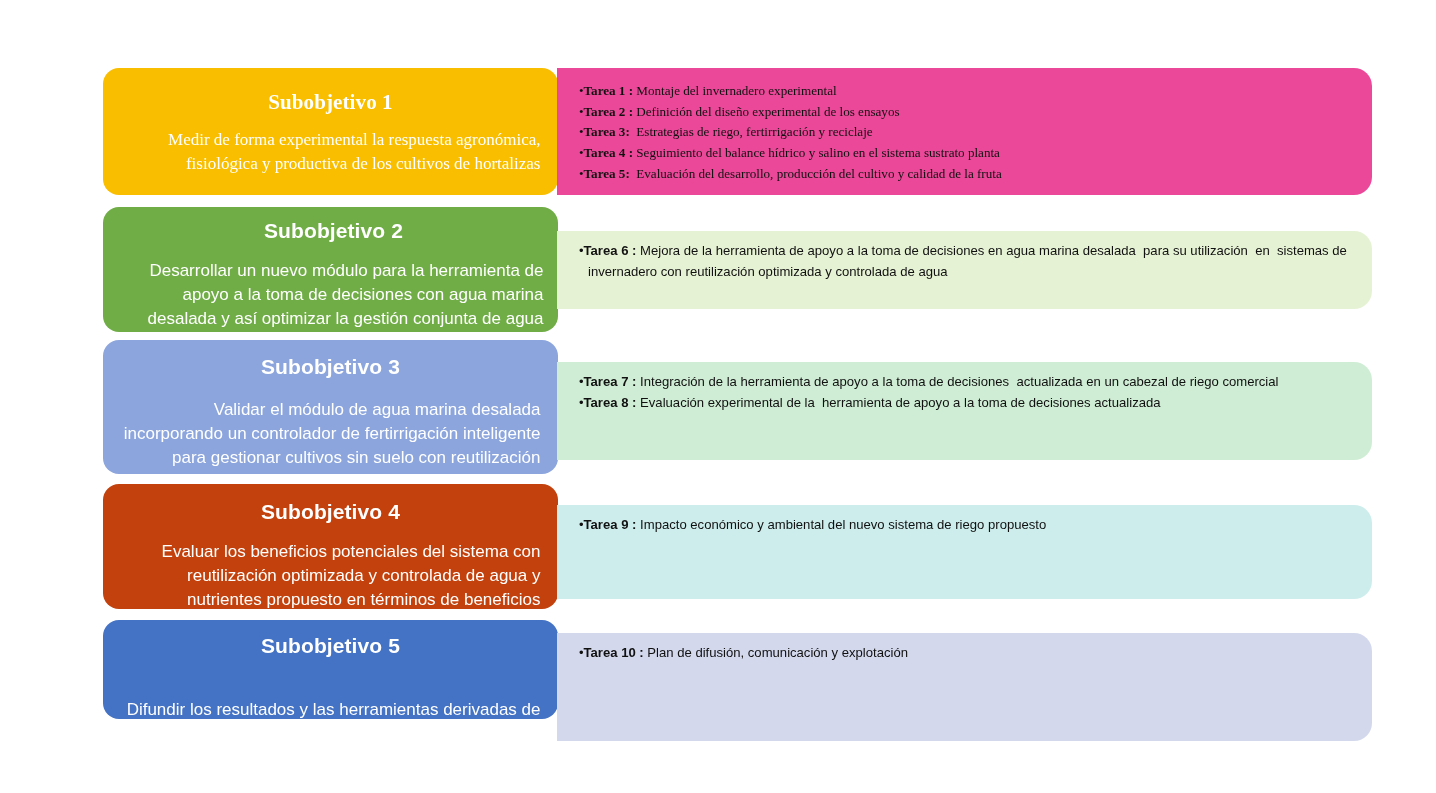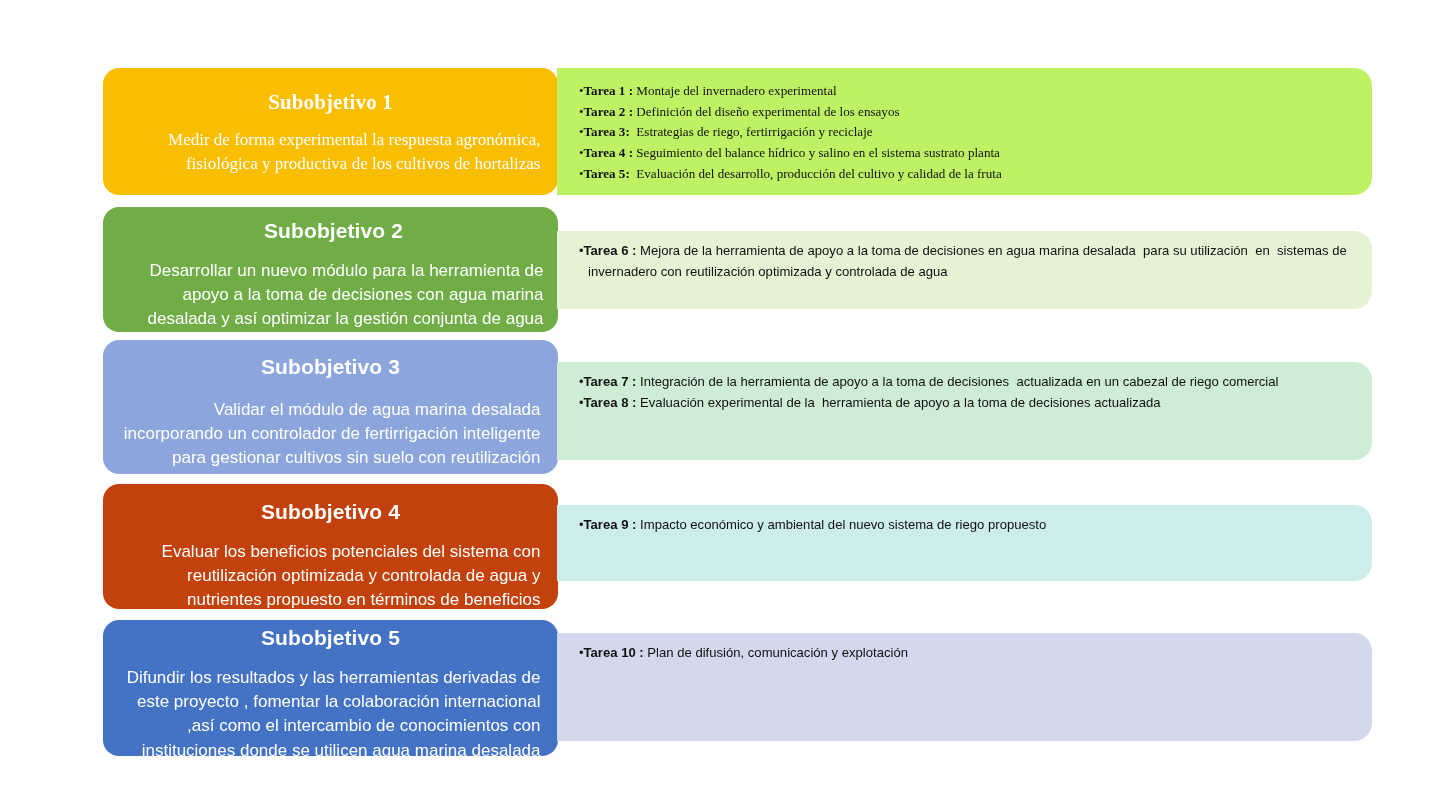--- a/index.html
+++ b/index.html
@@ -107,39 +107,39 @@
   
   #row3 { top: 340px; height: 134px; }
   #row3 .obj-card { top: 0; height: 134px; padding-top: 15px; }
   #row3 .obj-title { margin-bottom: 19px; }
   #row3 .task-panel { top: 22px; height: 98px; }
 
   
   #row4 { top: 484px; height: 125px; }
   #row4 .obj-card { top: 0; height: 125px; padding-top: 16px; }
   #row4 .obj-title { margin-bottom: 16px; }
-  #row4 .task-panel { top: 21px; height: 76px; }
+  #row4 .task-panel { top: 21px; height: 94px; }
 
   
   #row5 { top: 620px; height: 132px; }
-  #row5 .obj-card { top: 0; height: 136px; padding-top: 6px; }
+  #row5 .obj-card { top: 0; height: 99px; padding-top: 14px; gap: 24px; }
   #row5 .obj-title { margin-bottom: 16px; }
   #row5 .task-panel { top: 13px; height: 108px; }
 </style>
 </head>
 <body style="background-color: rgb(255, 255, 255);">
 
 <div id="diagram">
 
   <div class="row" id="row1">
     <div class="obj-card" style="background-color: rgb(249, 190, 0);">
       <div class="obj-title">Subobjetivo 1</div>
       <div class="obj-desc">Medir de forma experimental la respuesta agronómica, fisiológica y productiva de los cultivos de hortalizas</div>
     </div>
-    <div class="task-panel" style="background-color: #bef264;">
+    <div class="task-panel" style="background-color: #ec4899;">
       <ul class="task-list">
           <li class="task-item"><span class="bullet">•</span><span class="lead">Tarea 1 :</span><span class="body"> Montaje del invernadero experimental</span></li>
           <li class="task-item"><span class="bullet">•</span><span class="lead">Tarea 2 :</span><span class="body"> Definición del diseño experimental de los ensayos</span></li>
           <li class="task-item"><span class="bullet">•</span><span class="lead">Tarea 3:</span><span class="body">  Estrategias de riego, fertirrigación y reciclaje</span></li>
           <li class="task-item"><span class="bullet">•</span><span class="lead">Tarea 4 :</span><span class="body"> Seguimiento del balance hídrico y salino en el sistema sustrato planta</span></li>
           <li class="task-item"><span class="bullet">•</span><span class="lead">Tarea 5:</span><span class="body">  Evaluación del desarrollo, producción del cultivo y calidad de la fruta</span></li>
         </ul>
     </div>
   </div>
 

